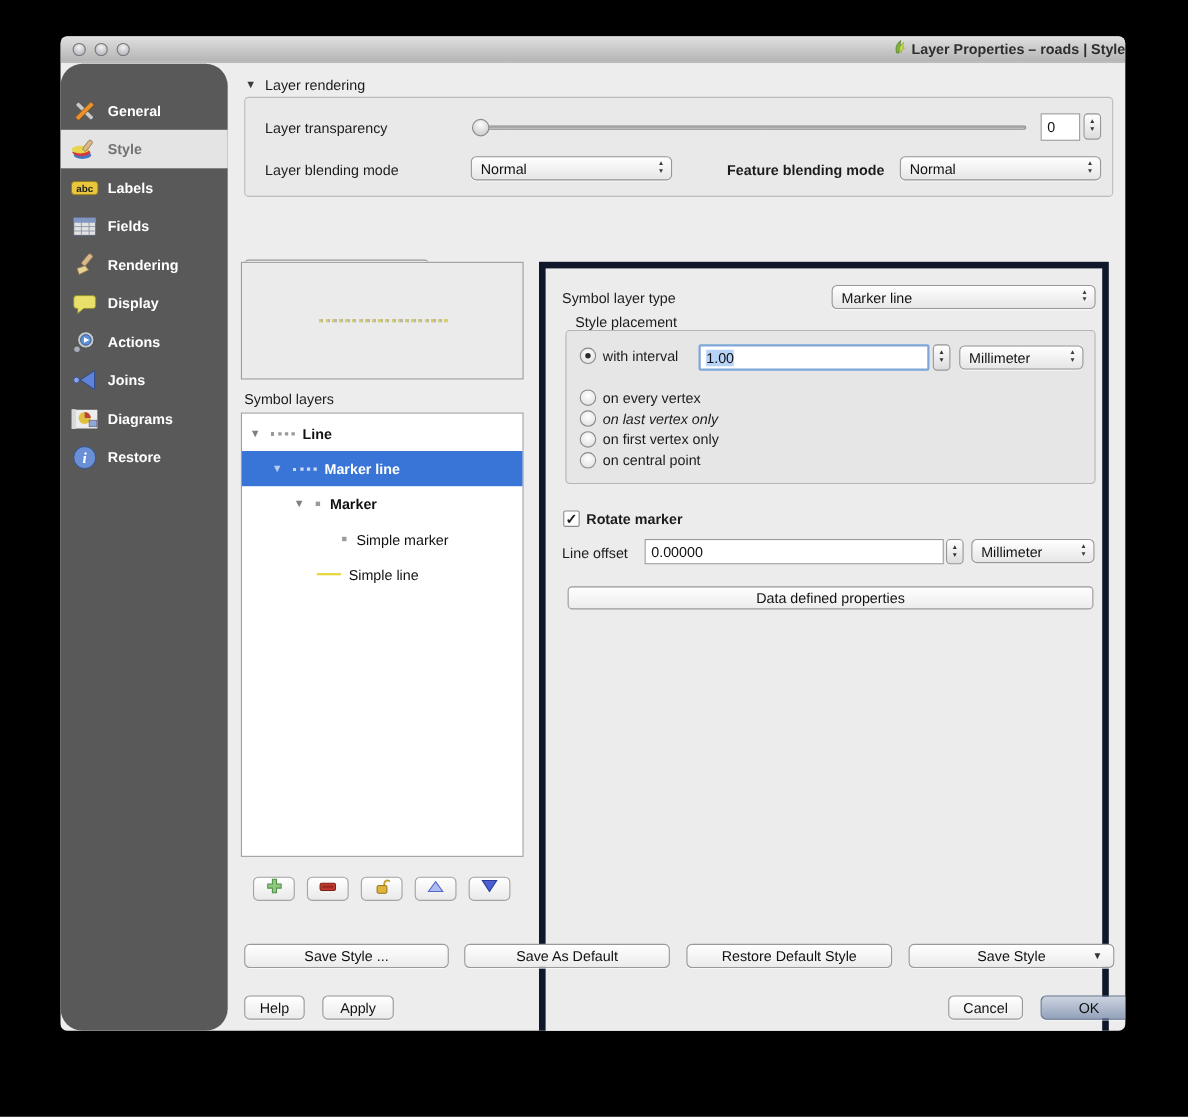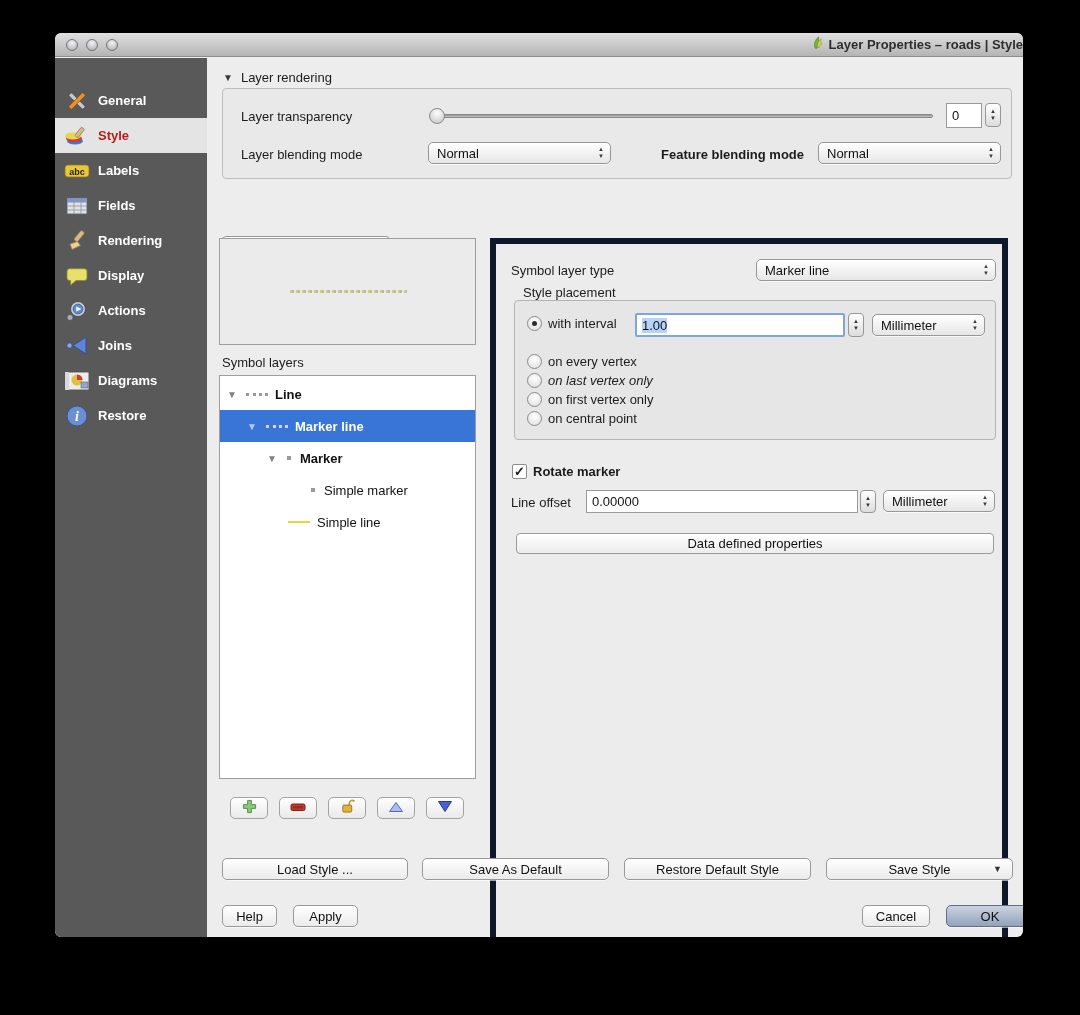--- a/index.html
+++ b/index.html
@@ -8,26 +8,26 @@
             background:#ededed; border-radius:6px; box-shadow:0 14px 40px rgba(0,0,0,.7); overflow:hidden; }
   
   .titlebar { position:absolute; left:0; top:0; width:100%; height:24px;
               background:linear-gradient(#e0e0e0,#b4b4b4); border-bottom:1px solid #8e8e8e;
               border-radius:6px 6px 0 0; display:flex; align-items:center; justify-content:flex-end; }
   .traffic { position:absolute; left:11px; top:6px; display:flex; gap:8px; }
   .tl { width:12px; height:12px; border-radius:50%; border:1px solid #767676;
         background:radial-gradient(circle at 50% 30%, #f4f4f4, #a8a8b2); }
   .title-text { font-size:13px; font-weight:bold; color:#2e2e2e; display:flex; align-items:center; gap:5px; }
   
-  .sidebar { position:absolute; left:0; top:25px; width:152px; height:879px; background:#595959; }
+  .sidebar { position:absolute; left:0; top:25px; width:152px; height:879px; background:#595959;border-radius:20px; }
   .side-item { position:absolute; left:0; width:152px; height:35px; display:flex; align-items:center; cursor:default; }
   .side-item.selected { background:#e4e4e4; }
   .side-item .side-icon { width:26px; height:24px; margin-left:9px; display:flex; align-items:center; justify-content:center; }
   .side-item .side-label { margin-left:8px; font-size:13px; font-weight:bold; color:#fff; }
-  .side-item.selected .side-label { color:#b91c1c; }
+  .side-item.selected .side-label { color:#737373; }
   
   .label { position:absolute; font-size:13px; color:#1c1c1c; white-space:nowrap; }
   .combo { position:absolute; height:22px; background:linear-gradient(#ffffff,#e6e6e6);
            border:1px solid #979797; border-radius:5px; display:flex; align-items:center;
            font-size:13px; color:#111; padding:0 22px 0 8px; box-shadow:0 1px 0 rgba(255,255,255,.7); }
   .combo .arrows { position:absolute; right:6px; top:3px; display:flex; flex-direction:column;
                    font-size:6px; line-height:7px; color:#3c3c3c; }
   .btn { position:absolute; height:22px; background:linear-gradient(#ffffff,#ebebeb);
          border:1px solid #999; border-radius:5px; font-size:13px; color:#111;
          display:flex; align-items:center; justify-content:center; box-shadow:0 1px 0 rgba(255,255,255,.6); cursor:default; }
@@ -387,21 +387,21 @@
           <span>▼</span>
         </span>
     </div>
 
     <div class="wide-btn">
       <span>Data defined properties</span>
     </div>
   </div>
 
   <div class="btn" style="left:167px; top:825px; width:186px;">
-    <span>Load Style ...</span>
+    <span>Save Style ...</span>
   </div>
   <div class="btn" style="left:367px; top:825px; width:187px;">
     <span>Save As Default</span>
   </div>
   <div class="btn" style="left:569px; top:825px; width:187px;">
     <span>Restore Default Style</span>
   </div>
   <div class="btn" style="left:771px; top:825px; width:187px;">
     <span>Save Style</span>
     <span style="position:absolute; right:10px; font-size:9px; color:#333;">▼</span>

